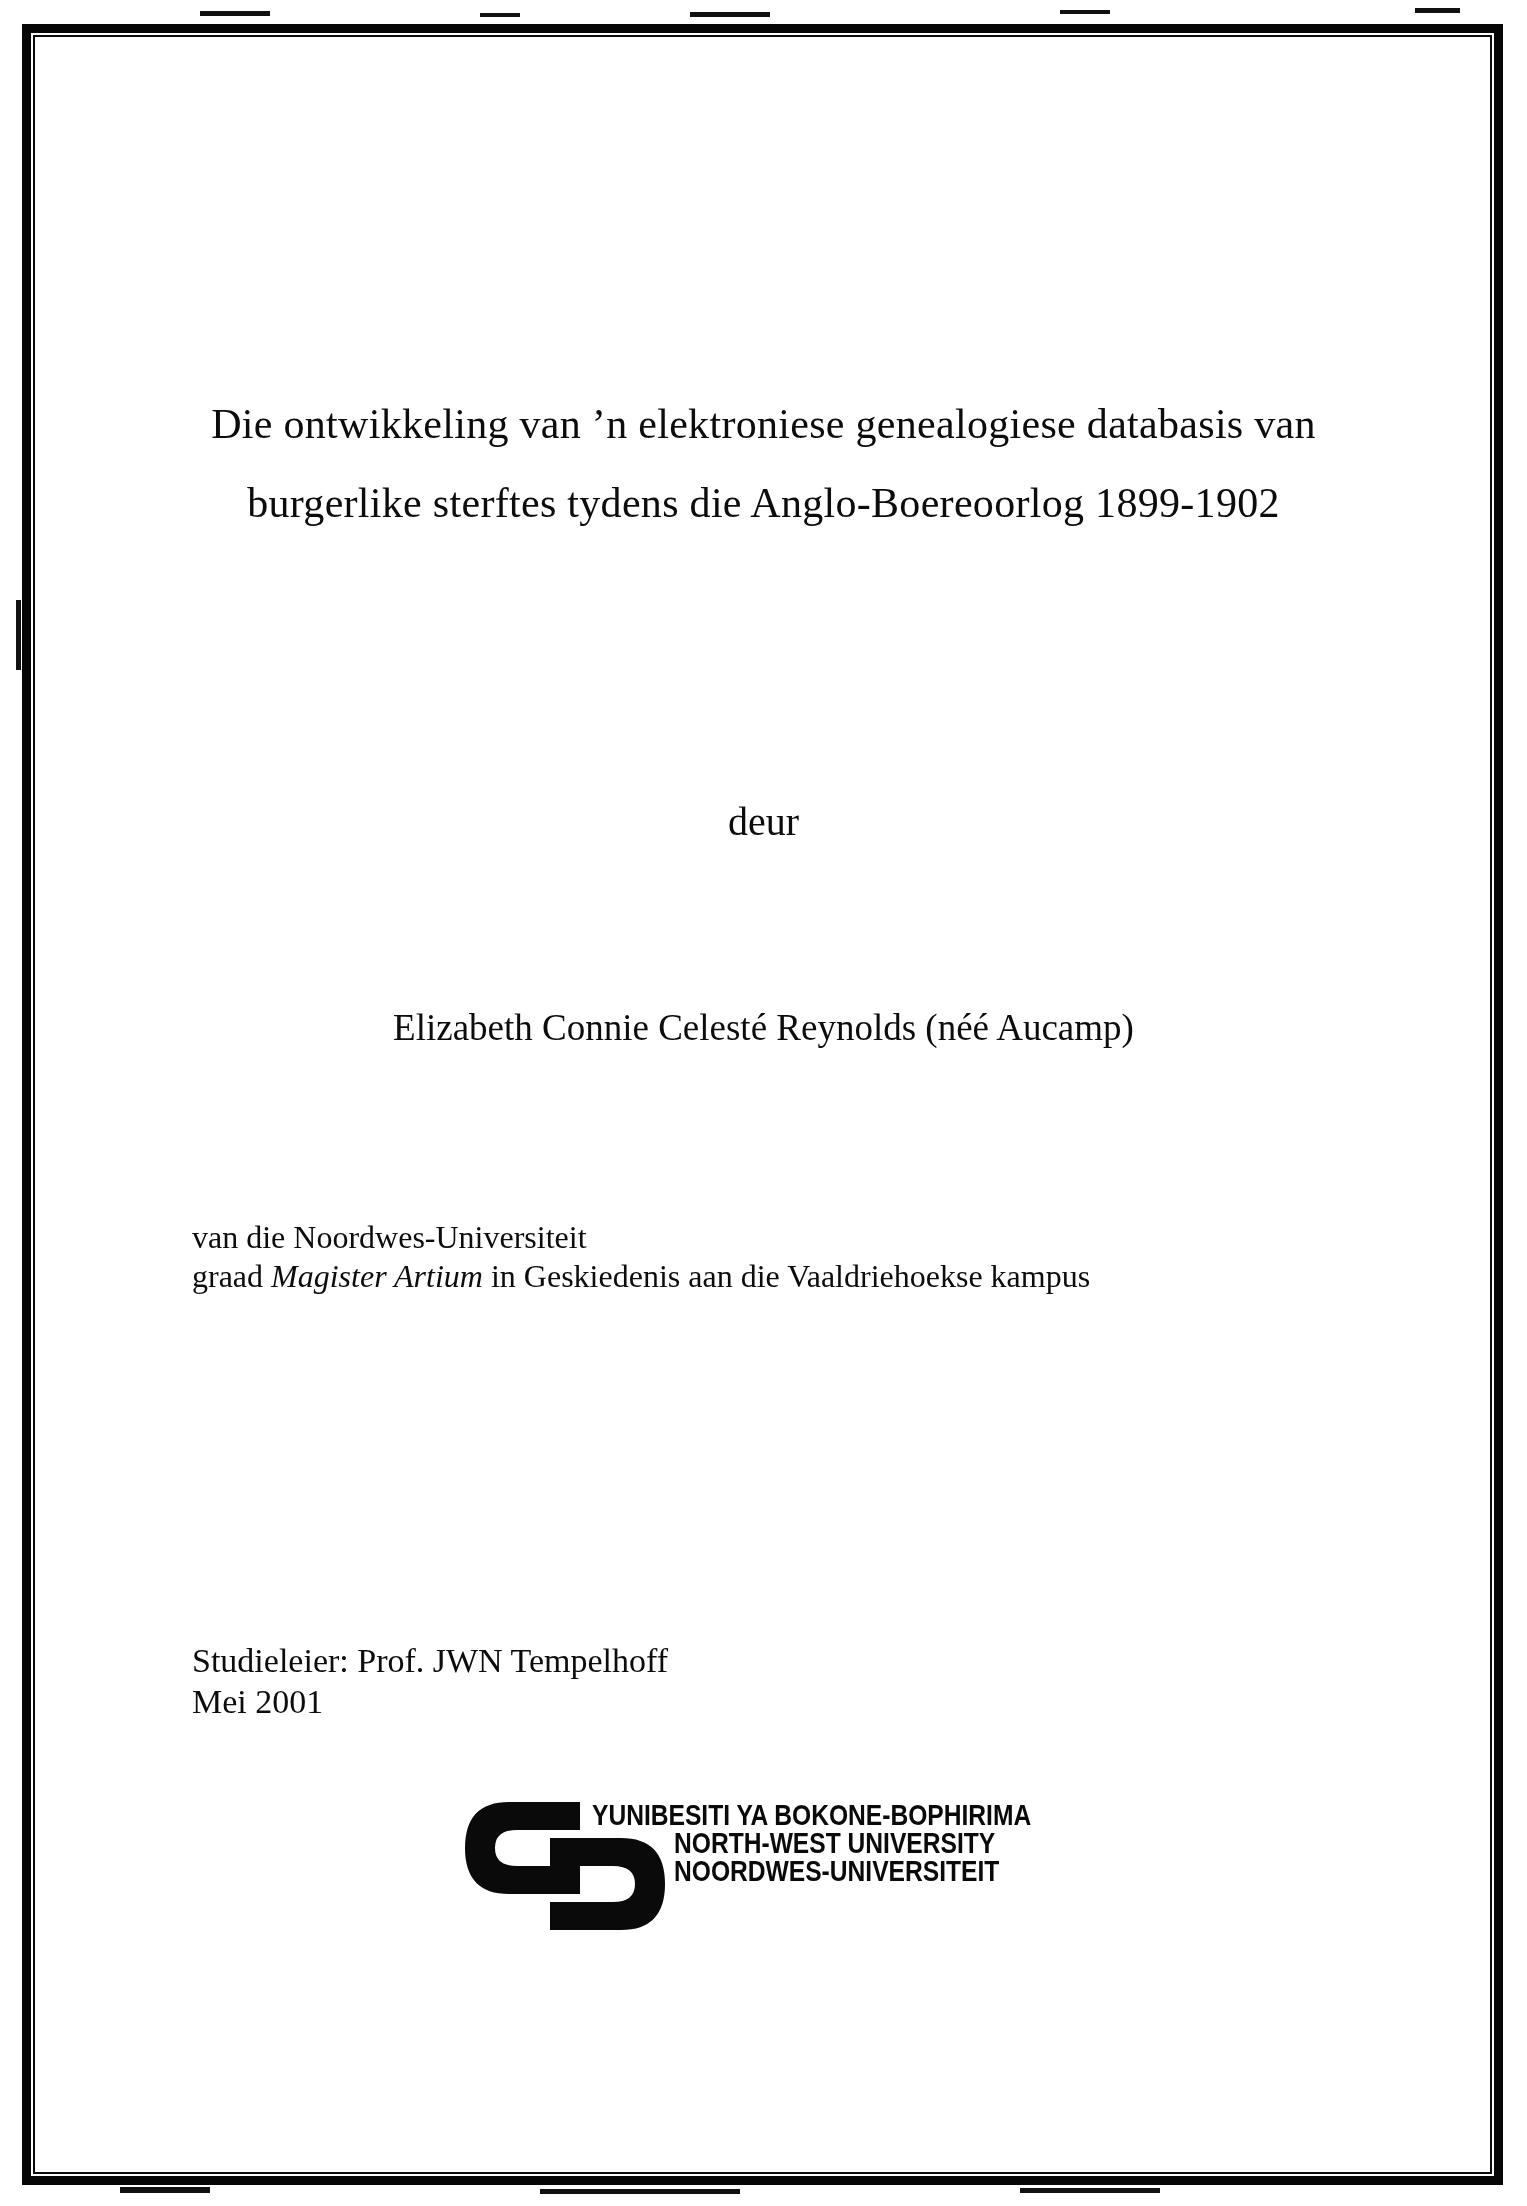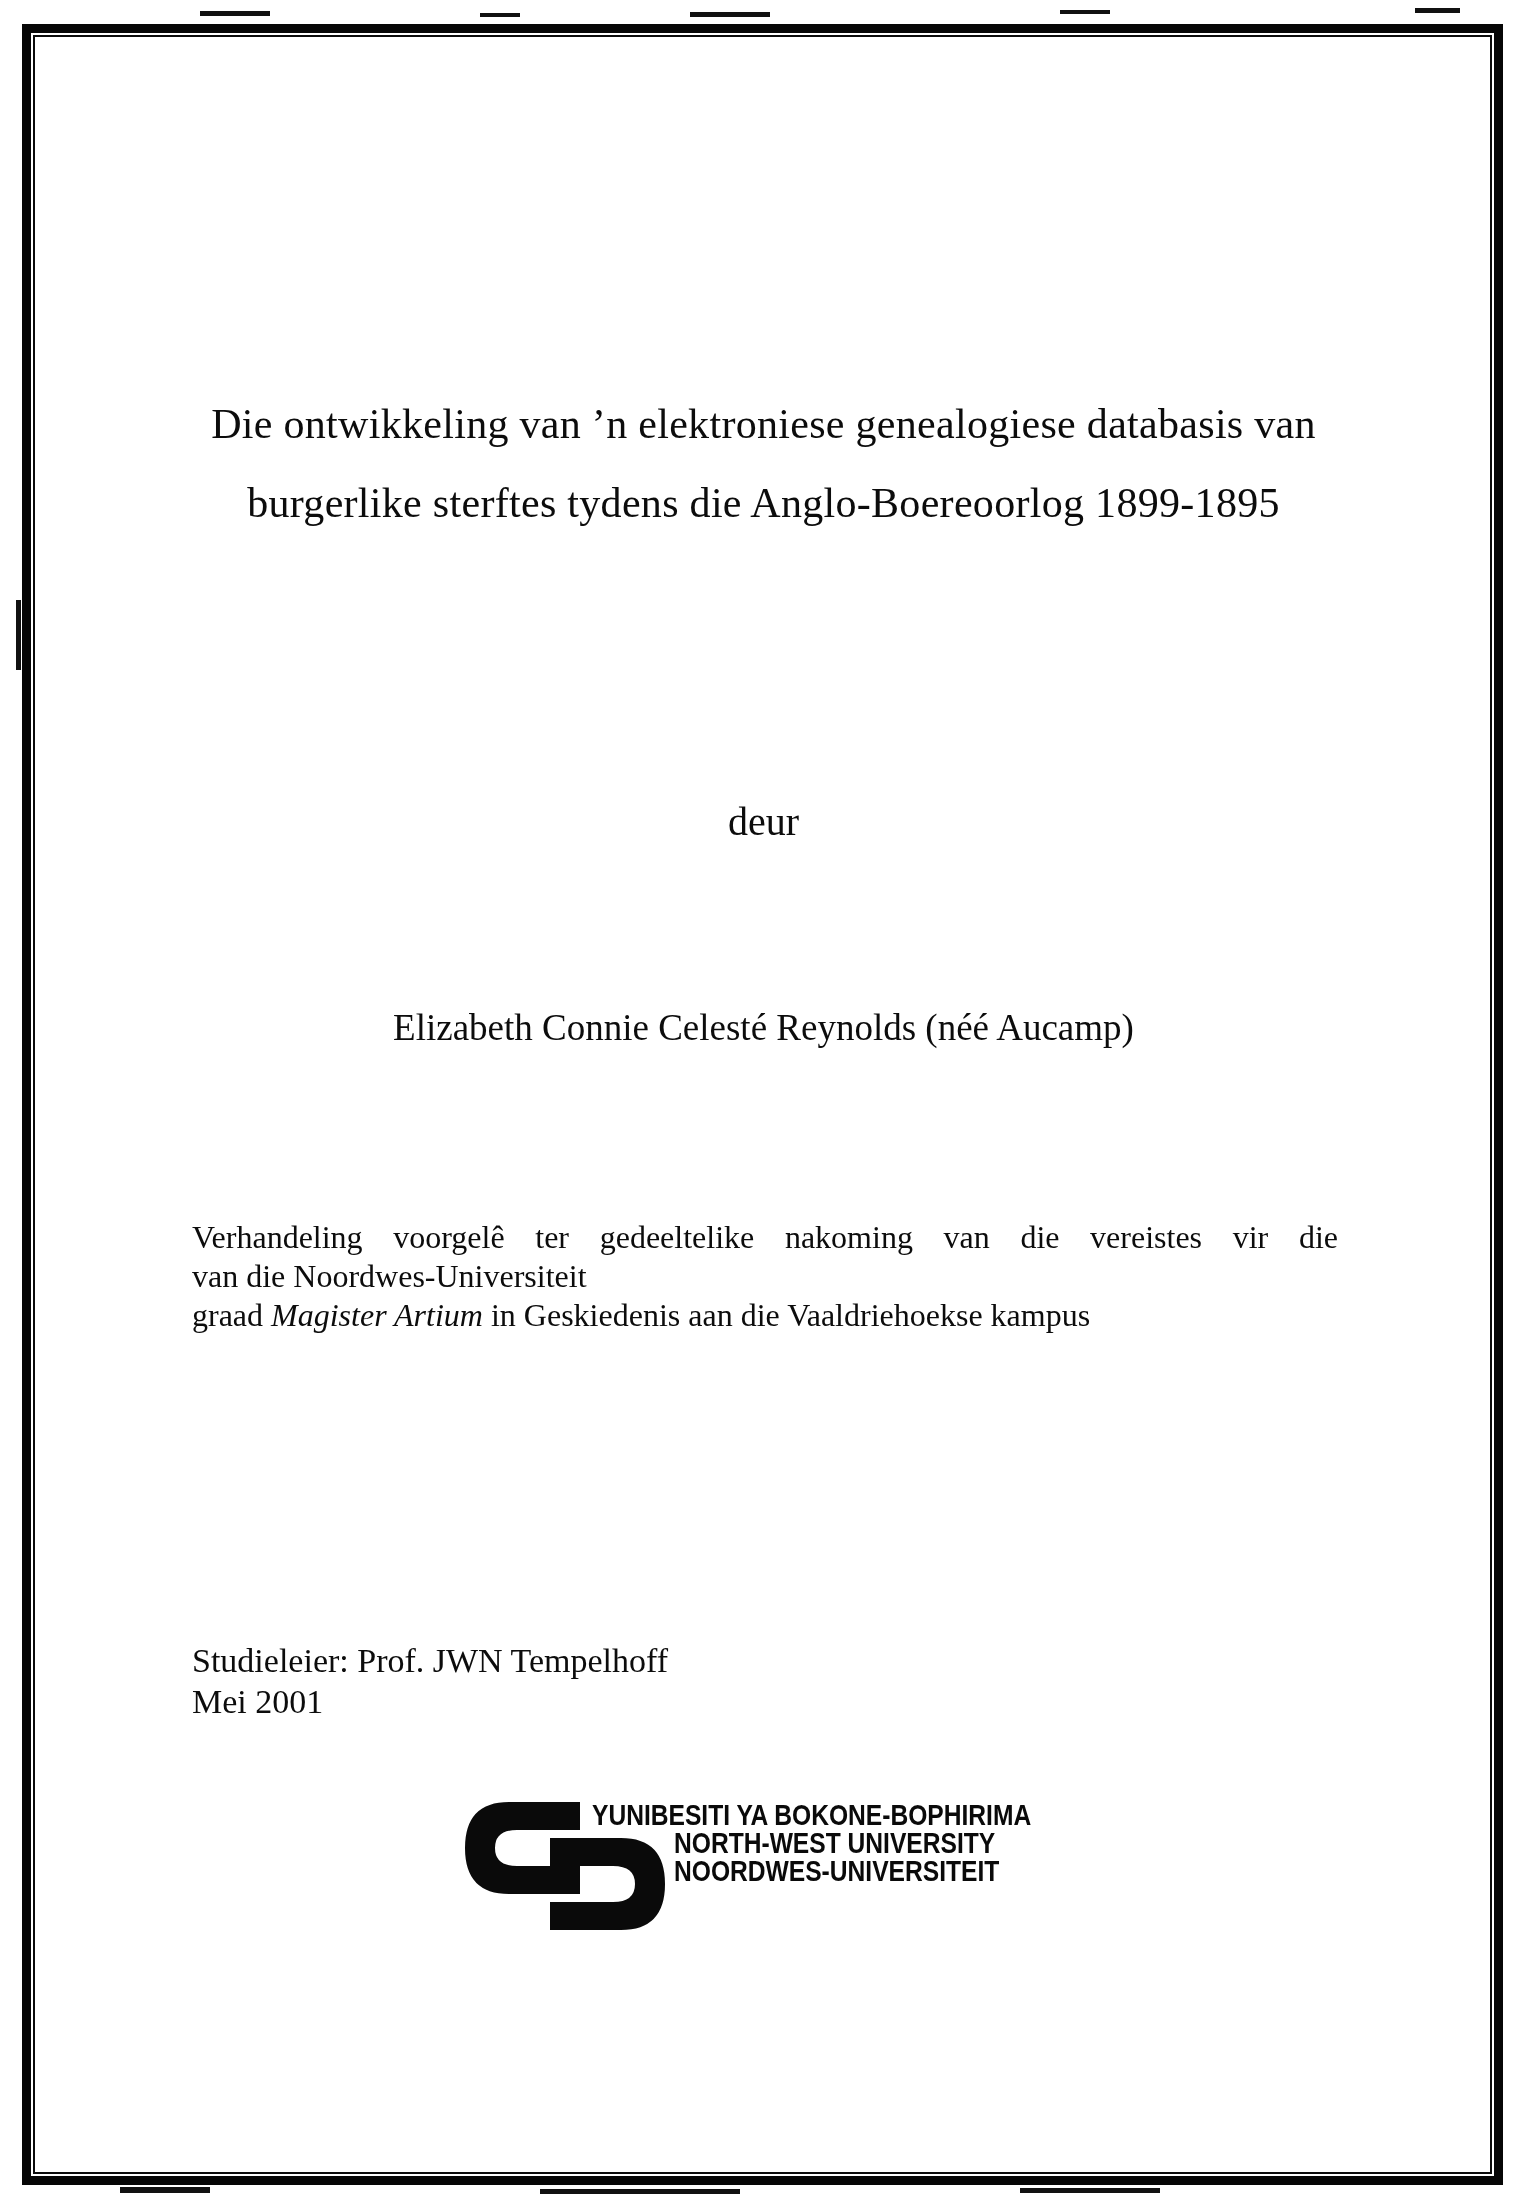--- a/index.html
+++ b/index.html
@@ -122,29 +122,28 @@
 <div class="scan-artifact" style="left:16px; top:600px; width:5px; height:70px;"></div>
 
 <div class="frame-outer">
   <div class="frame-inner"></div>
 </div>
 
 <div class="content">
 
   <div class="title-block">
     <div>Die ontwikkeling van ’n elektroniese genealogiese databasis van</div>
-    <div>burgerlike sterftes tydens die Anglo-Boereoorlog 1899-1895</div>
+    <div>burgerlike sterftes tydens die Anglo-Boereoorlog 1899-1902</div>
   </div>
 
   <div class="byline">deur</div>
 
   <div class="author-line">Elizabeth Connie Celesté Reynolds (néé Aucamp)</div>
 
   <div class="descr-block">
-    <div class="descr-line-justify">Verhandeling voorgelê ter gedeeltelike nakoming van die vereistes vir die</div>
     <div>van die Noordwes-Universiteit</div>
     <div><span>graad </span><span class="italic">Magister Artium</span><span> in Geskiedenis aan die Vaaldriehoekse kampus</span></div>
   </div>
 
   <div class="supervisor-block">
     <div>Studieleier: Prof. JWN Tempelhoff</div>
     <div>Mei 2001</div>
   </div>
 
   <svg class="logo-mark" viewBox="0 0 200 128" xmlns="http://www.w3.org/2000/svg" aria-hidden="true">

